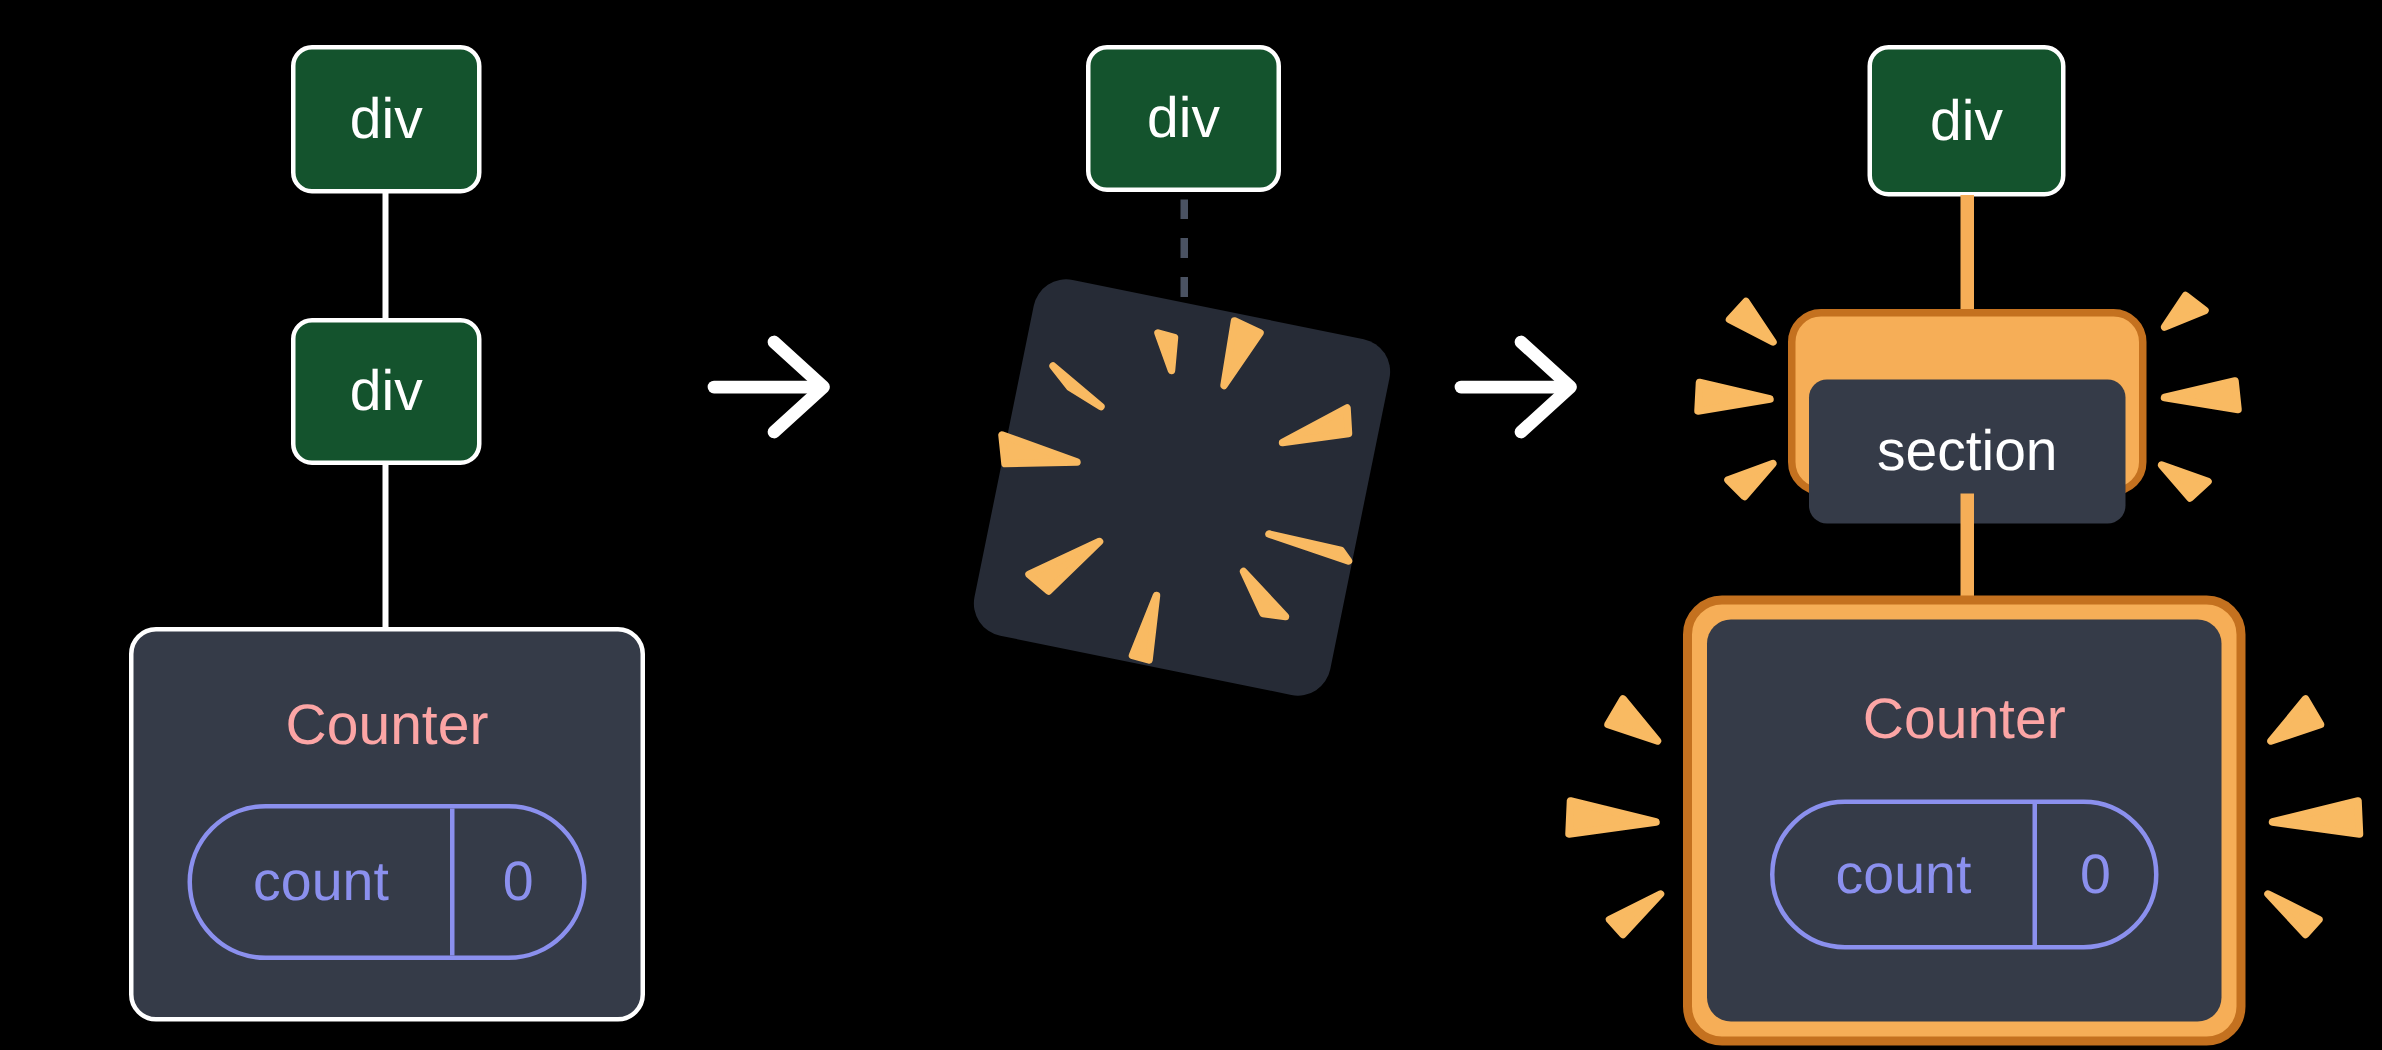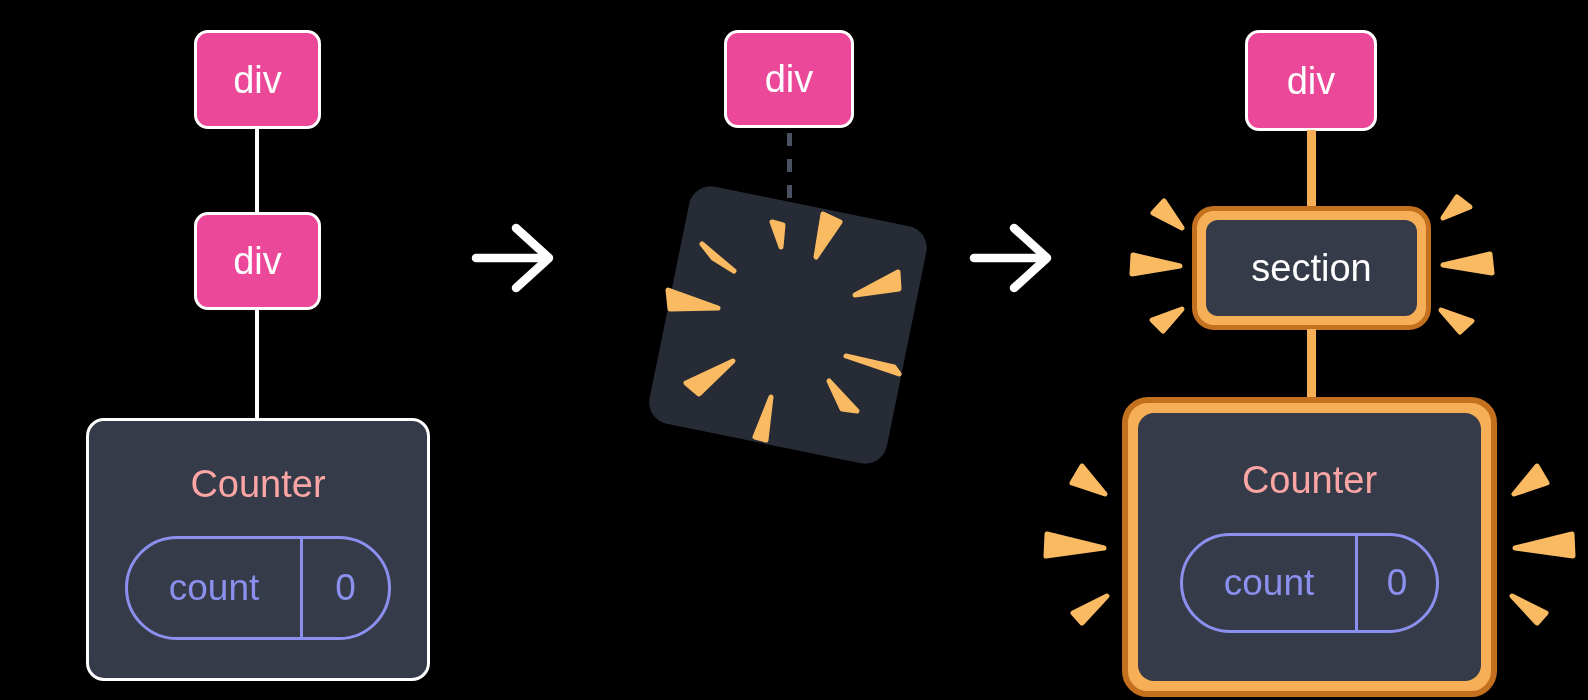--- a/index.html
+++ b/index.html
@@ -3,21 +3,21 @@
 <meta charset="utf-8">
 <style>
   html,body{margin:0;padding:0;background:#000;}
   .stage{
     position:relative;width:1588px;height:700px;background:#000;overflow:hidden;
     font-family:"Liberation Sans","DejaVu Sans",sans-serif;
   }
   
   .node{
     position:absolute;box-sizing:border-box;
-    background:#ec4899;border:3.5px solid #ffffff;border-radius:14px;
+    background:#14532d;border:3.5px solid #ffffff;border-radius:14px;
     display:flex;align-items:center;justify-content:center;
     color:#ffffff;font-size:38px;line-height:1;
   }
   
   .edge-white{position:absolute;width:4px;background:#ffffff;}
   .edge-orange{position:absolute;width:9px;background:#f6ae57;}
   .edge-dashed{
     position:absolute;width:5px;
     background:repeating-linear-gradient(to bottom,#4a5262 0 13px,transparent 13px 26px);
   }
@@ -38,21 +38,21 @@
   .pill-val{display:flex;align-items:center;justify-content:center;flex:1;}
   
   .hl{
     position:absolute;box-sizing:border-box;
     background:#f6ae57;border:5px solid #c4711f;border-radius:22px;padding:9px;
   }
   .hl-inner{
     box-sizing:border-box;width:100%;height:100%;
     background:#353b48;border-radius:12px;
     display:flex;align-items:center;justify-content:center;
-    color:#ffffff;font-size:38px;line-height:1;
+    color:#ffffff;font-size:38px;line-height:1;margin-top:33px;
   }
   .hl-card{
     position:absolute;box-sizing:border-box;
     background:#f6ae57;border:6px solid #c4711f;border-radius:26px;padding:10px;
   }
   .hl-card-inner{
     box-sizing:border-box;width:100%;height:100%;
     background:#353b48;border-radius:16px;
     display:flex;flex-direction:column;align-items:center;
   }

